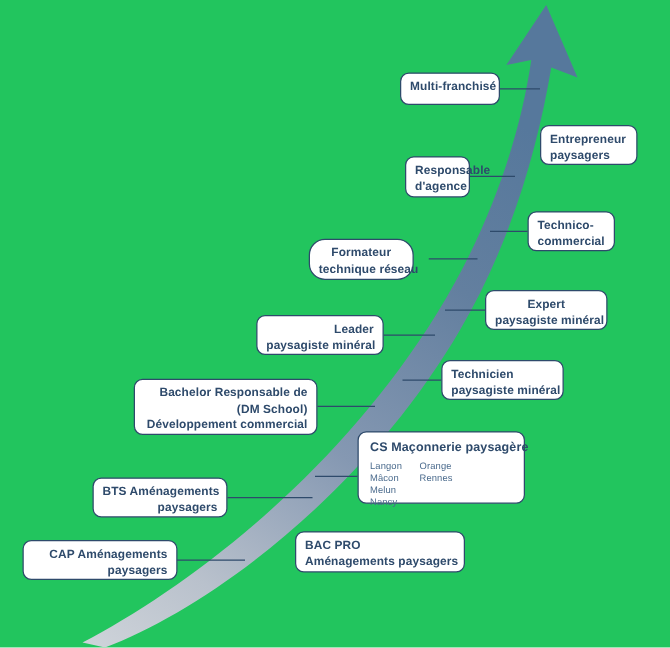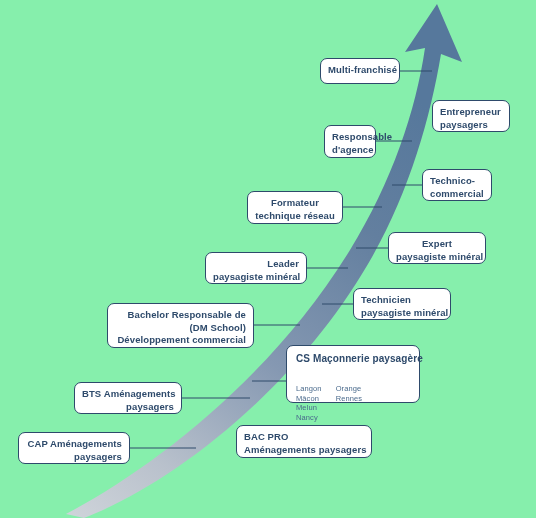--- a/index.html
+++ b/index.html
@@ -7,21 +7,21 @@
     padding: 0;
     background: #ffffff;
   }
   body {
     font-family: "Liberation Sans", sans-serif;
   }
   #diagram {
     position: relative;
     width: 536px;
     height: 518px;
-    background: #86efac;
+    background: #22c55e;
     overflow: hidden;
   }
   #arrow-layer {
     position: absolute;
     left: 0;
     top: 0;
     width: 536px;
     height: 518px;
   }
   #connector-layer {
@@ -55,21 +55,21 @@
   
   #node-cs {
     padding: 6px 9px 7px 9px;
   }
   #cs-title {
     display: block;
     font-size: 10px;
     line-height: 13px;
     font-weight: bold;
     color: #2e4a6b;
-    margin-bottom: 19px;
+    margin-bottom: 3px;
     white-space: nowrap;
   }
   #cs-columns {
     display: flex;
     gap: 14px;
   }
   .cs-col {
     display: flex;
     flex-direction: column;
   }
@@ -130,21 +130,21 @@
       <span class="line">paysagers</span>
     </div>
     <div class="node align-center" style="left: 296px; top: 125px; width: 52px; height: 33px; margin-left: 28px;">
       <span class="line">Responsable</span>
       <span class="line">d'agence</span>
     </div>
     <div class="node align-left" style="left: 422px; top: 169px; width: 70px; height: 32px;">
       <span class="line">Technico-</span>
       <span class="line">commercial</span>
     </div>
-    <div class="node align-center" style="left: 247px; top: 191px; width: 96px; height: 33px;">
+    <div class="node align-center" style="left: 247px; top: 191px; width: 84px; height: 33px; border-radius: 13px;">
       <span class="line">Formateur</span>
       <span class="line">technique réseau</span>
     </div>
     <div class="node align-left" style="left: 388px; top: 232px; width: 98px; height: 32px; text-align: center;">
       <span class="line">Expert</span>
       <span class="line">paysagiste minéral</span>
     </div>
     <div class="node align-right" style="left: 205px; top: 252px; width: 102px; height: 32px;">
       <span class="line">Leader</span>
       <span class="line">paysagiste minéral</span>
@@ -155,21 +155,21 @@
     </div>
     <div class="node align-right" style="left: 107px; top: 303px; width: 147px; height: 45px;">
       <span class="line">Bachelor Responsable de</span>
       <span class="line">(DM School)</span>
       <span class="line">Développement commercial</span>
     </div>
     <div class="node align-right" style="left: 74px; top: 382px; width: 108px; height: 32px;">
       <span class="line">BTS Aménagements</span>
       <span class="line">paysagers</span>
     </div>
-    <div class="node align-right" style="left: 18px; top: 432px; width: 112px; height: 32px;">
+    <div class="node align-right" style="left: 18px; top: 432px; width: 124px; height: 32px;">
       <span class="line">CAP Aménagements</span>
       <span class="line">paysagers</span>
     </div>
     <div class="node align-left" style="left: 236px; top: 425px; width: 136px; height: 33px;">
       <span class="line">BAC PRO</span>
       <span class="line">Aménagements paysagers</span>
     </div>
     <div class="node" id="node-cs" style="left: 286px; top: 345px; width: 134px; height: 58px;">
       <span id="cs-title">CS Maçonnerie paysagère</span>
       <div id="cs-columns">

